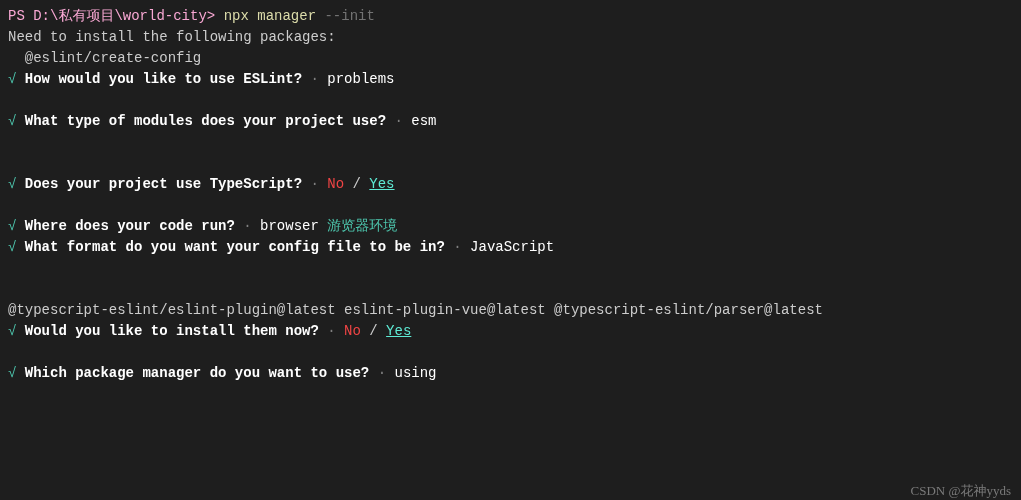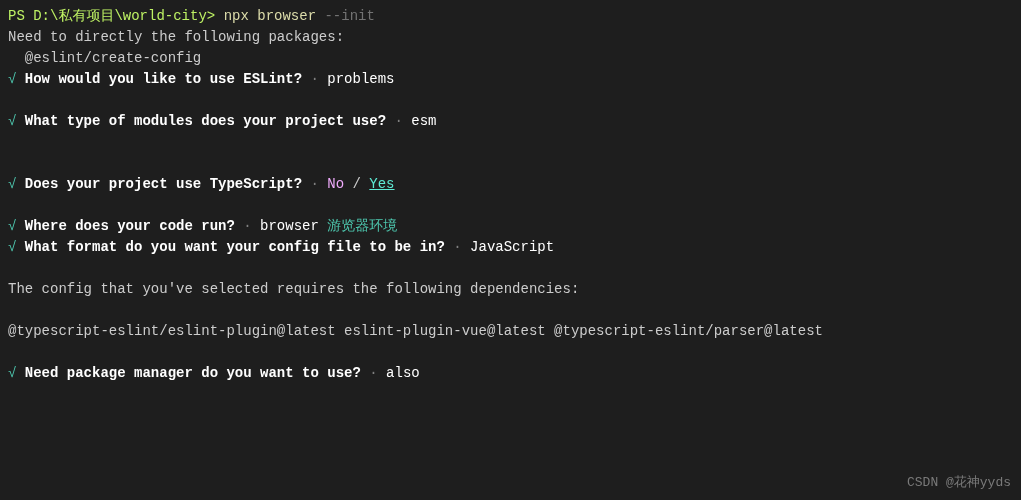--- a/index.html
+++ b/index.html
@@ -16,49 +16,49 @@
       padding: 6px 8px;
       width: 1021px;
       height: 500px;
       overflow: hidden;
       position: relative;
     }
     .line {
       white-space: pre-wrap;
       min-height: 21px;
     }
-    .prompt-ps { color: #bef264; margin-top: 20px; }
+    .prompt-ps { color: #f9a8d4; margin-top: 20px; }
     .cmd-yellow { color: #dcdcaa; }
     .cmd-gray { color: #737373; }
     .check { color: #4ec9b0; }
     .question { color: #ffffff; font-weight: bold; margin-top: 28px; }
     .separator { color: #808080; }
     .answer-cyan { color: #ffffff; }
     .answer-green { color: #4ec9b0; }
-    .option-no { color: #f0abfc; }
+    .option-no { color: #ef4444; }
     .option-yes { color: #5eead4; text-decoration: underline; }
     .slash { color: #cccccc; }
     .plain { color: #cccccc; }
     .watermark {
       position: absolute;
-      bottom: 8px;
+      bottom: 0;
       right: 10px;
       color: #7a7a7a;
       font-size: 13px;
-      font-family: Liberation Mono, monospace;
+      font-family: Liberation Serif, serif;
     }
   </style>
 </head>
 <body>
 
 <div>
 
-<div class="line"><span class="prompt-ps">PS D:\私有项目\world-city&gt; </span><span class="cmd-yellow">npx browser </span><span class="cmd-gray">--init</span></div>
+<div class="line"><span class="prompt-ps">PS D:\私有项目\world-city&gt; </span><span class="cmd-yellow">npx manager </span><span class="cmd-gray">--init</span></div>
 
-<div class="line plain">Need to directly the following packages:</div>
+<div class="line plain">Need to install the following packages:</div>
 <div class="line plain">  @eslint/create-config</div>
 
 <div class="line"><span class="check">√</span><span class="question"> How would you like to use ESLint?</span><span class="separator"> · </span><span class="answer-cyan">problems</span></div>
 
 <div class="line">&nbsp;</div>
 
 <div class="line"><span class="check">√</span><span class="question"> What type of modules does your project use?</span><span class="separator"> · </span><span class="answer-cyan">esm</span></div>
 
 <div class="line">&nbsp;</div>
 
@@ -68,26 +68,26 @@
 <div class="line"><span class="check">√</span><span class="question"> Does your project use TypeScript?</span><span class="separator"> · </span><span class="option-no">No</span><span class="slash"> / </span><span class="option-yes">Yes</span></div>
 
 <div class="line">&nbsp;</div>
 
 <div class="line"><span class="check">√</span><span class="question"> Where does your code run?</span><span class="separator"> · </span><span class="answer-cyan">browser</span><span class="answer-green"> 游览器环境</span></div>
 
 <div class="line"><span class="check">√</span><span class="question"> What format do you want your config file to be in?</span><span class="separator"> · </span><span class="answer-cyan">JavaScript</span></div>
 
 <div class="line">&nbsp;</div>
 
-<div class="line plain">The config that you've selected requires the following dependencies:</div>
 
 <div class="line">&nbsp;</div>
 
 <div class="line plain">@typescript-eslint/eslint-plugin@latest eslint-plugin-vue@latest @typescript-eslint/parser@latest</div>
 
+<div class="line"><span class="check">√</span><span class="question"> Would you like to install them now?</span><span class="separator"> · </span><span class="option-no">No</span><span class="slash"> / </span><span class="option-yes">Yes</span></div>
 
 <div class="line">&nbsp;</div>
 
-<div class="line"><span class="check">√</span><span class="question"> Need package manager do you want to use?</span><span class="separator"> · </span><span class="answer-cyan">also</span></div>
+<div class="line"><span class="check">√</span><span class="question"> Which package manager do you want to use?</span><span class="separator"> · </span><span class="answer-cyan">using</span></div>
 
 </div>
 
 <div class="watermark">CSDN @花神yyds</div>
 
 </body></html>

